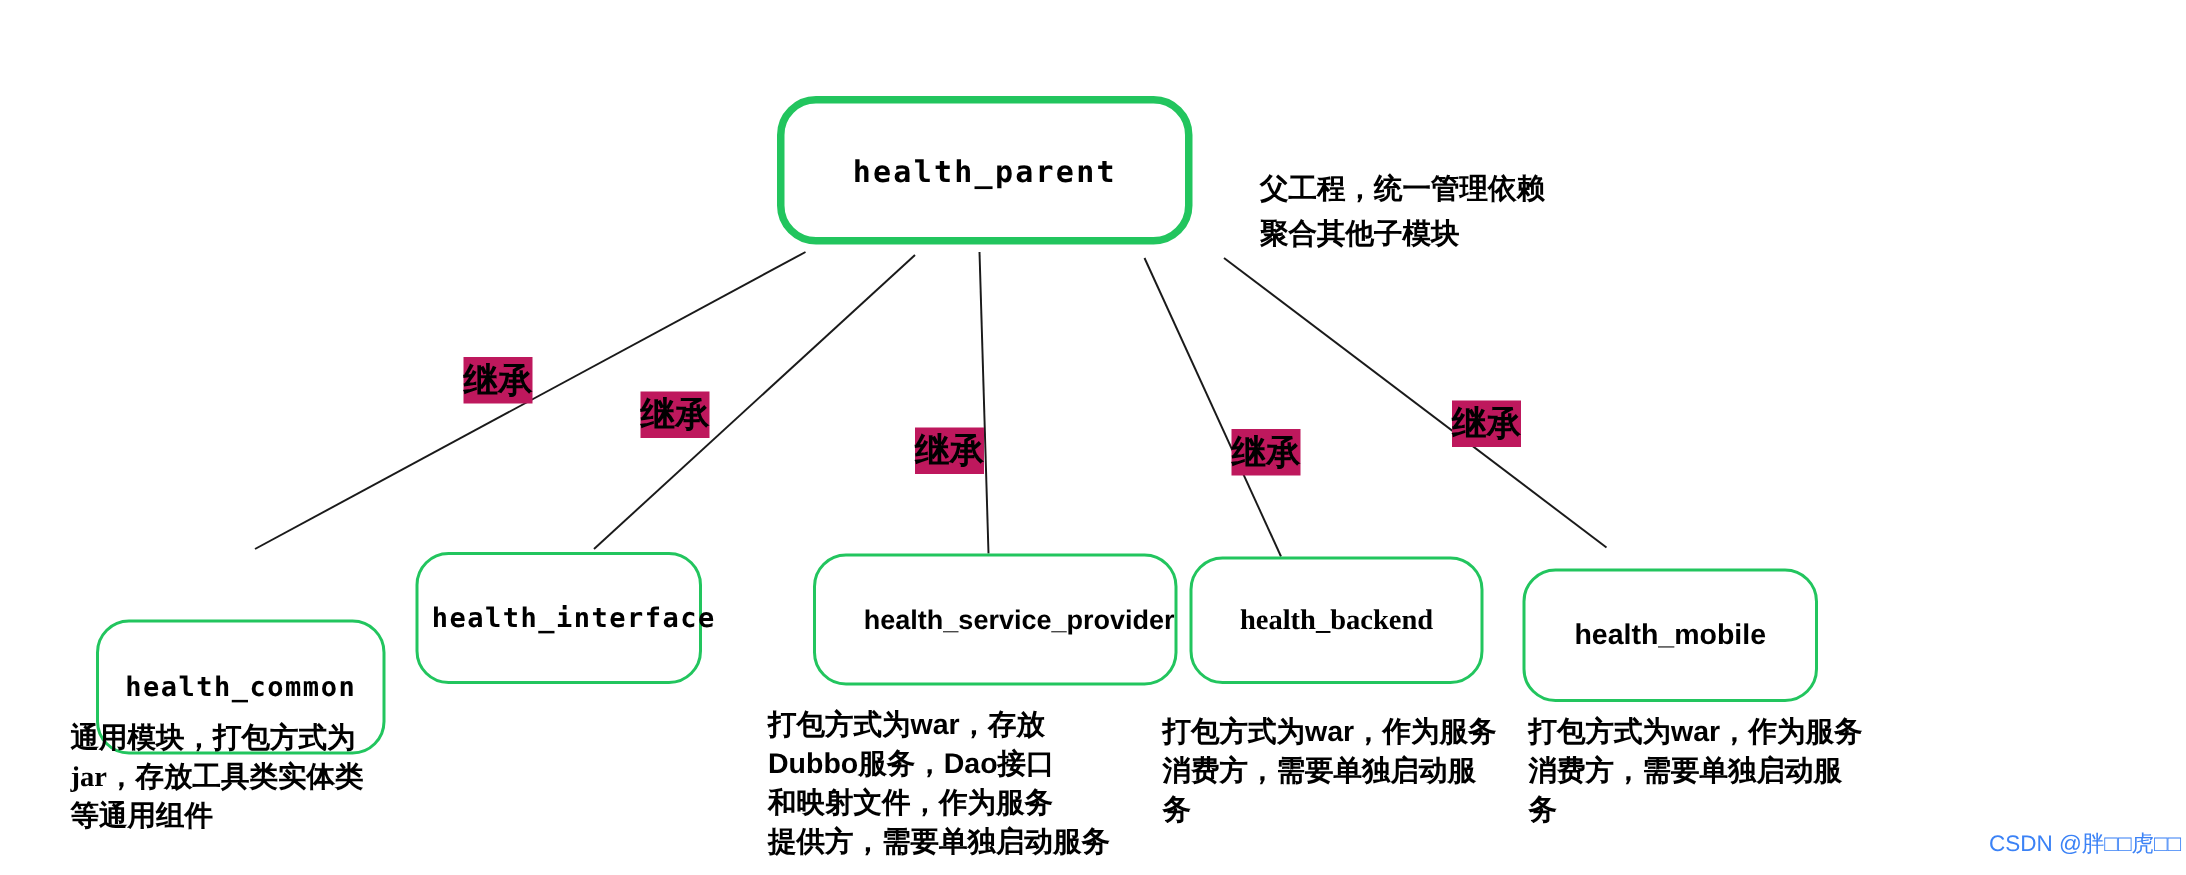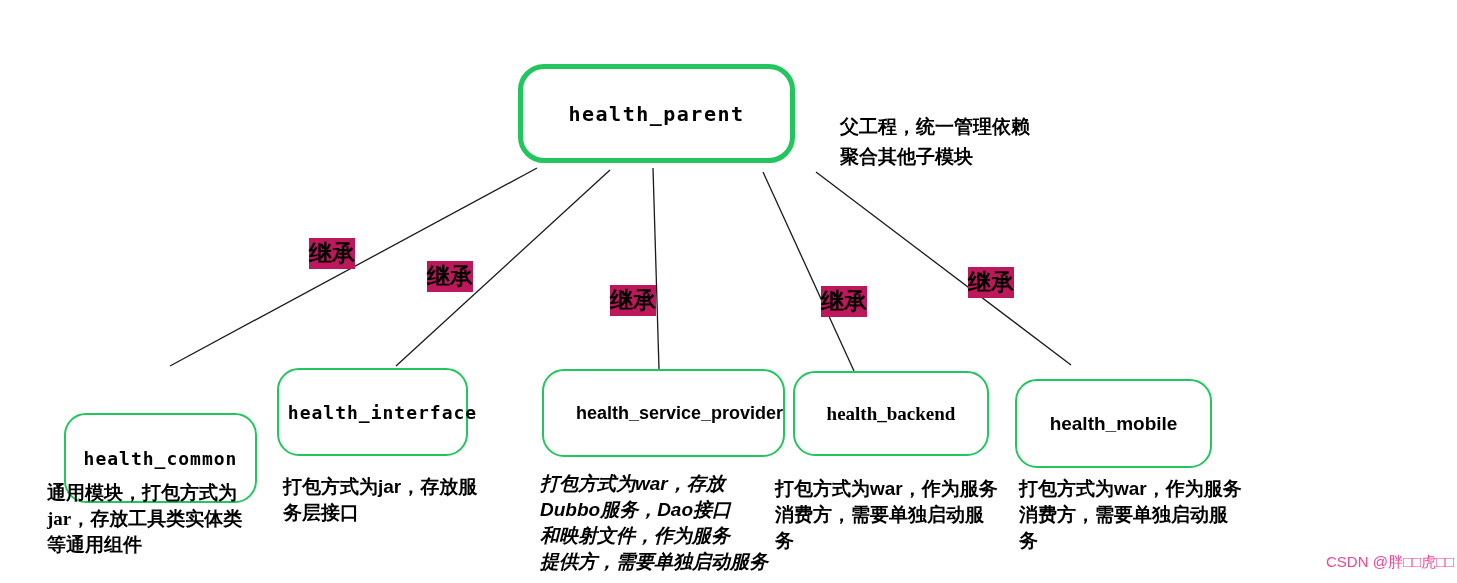--- a/index.html
+++ b/index.html
@@ -74,28 +74,28 @@
   .note {
     position: absolute;
     font-size: 19px;
     font-weight: 700;
     line-height: 26px;
     white-space: pre-line;
   }
   .note.parent-note { left: 840px; top: 84px; line-height: 30px; margin-top: 28px; }
   .note.d1 { left: 47px;   top: 480px; font-family: Liberation Serif, serif; }
   .note.d2 { left: 283px;  top: 474px; }
-  .note.d3 { left: 540px;  top: 471px; font-style: italic; }
+  .note.d3 { left: 512px;  top: 471px; }
   .note.d4 { left: 775px;  top: 476px; }
   .note.d5 { left: 1019px; top: 476px; }
   .watermark {
     position: absolute;
     left: 1326px; top: 553px;
     font-size: 15px;
-    color: #ec4899;
+    color: #3b82f6;
     white-space: nowrap;
   }
 </style>
 </head>
 <body>
 
 <div class="canvas">
 
   <svg class="edges" viewBox="0 0 1457 583">
     <line x1="537" y1="168" x2="170" y2="366"></line>
@@ -129,22 +129,20 @@
   <div class="node sans c4">
     <span>health_backend</span>
   </div>
   <div class="node sans c5">
     <span>health_mobile</span>
   </div>
 
   <div class="note d1">通用模块，打包方式为
 jar，存放工具类实体类
 等通用组件</div>
-  <div class="note d2">打包方式为jar，存放服
-务层接口</div>
   <div class="note d3">打包方式为war，存放
 Dubbo服务，Dao接口
 和映射文件，作为服务
 提供方，需要单独启动服务</div>
   <div class="note d4">打包方式为war，作为服务
 消费方，需要单独启动服
 务</div>
   <div class="note d5">打包方式为war，作为服务
 消费方，需要单独启动服
 务</div>

